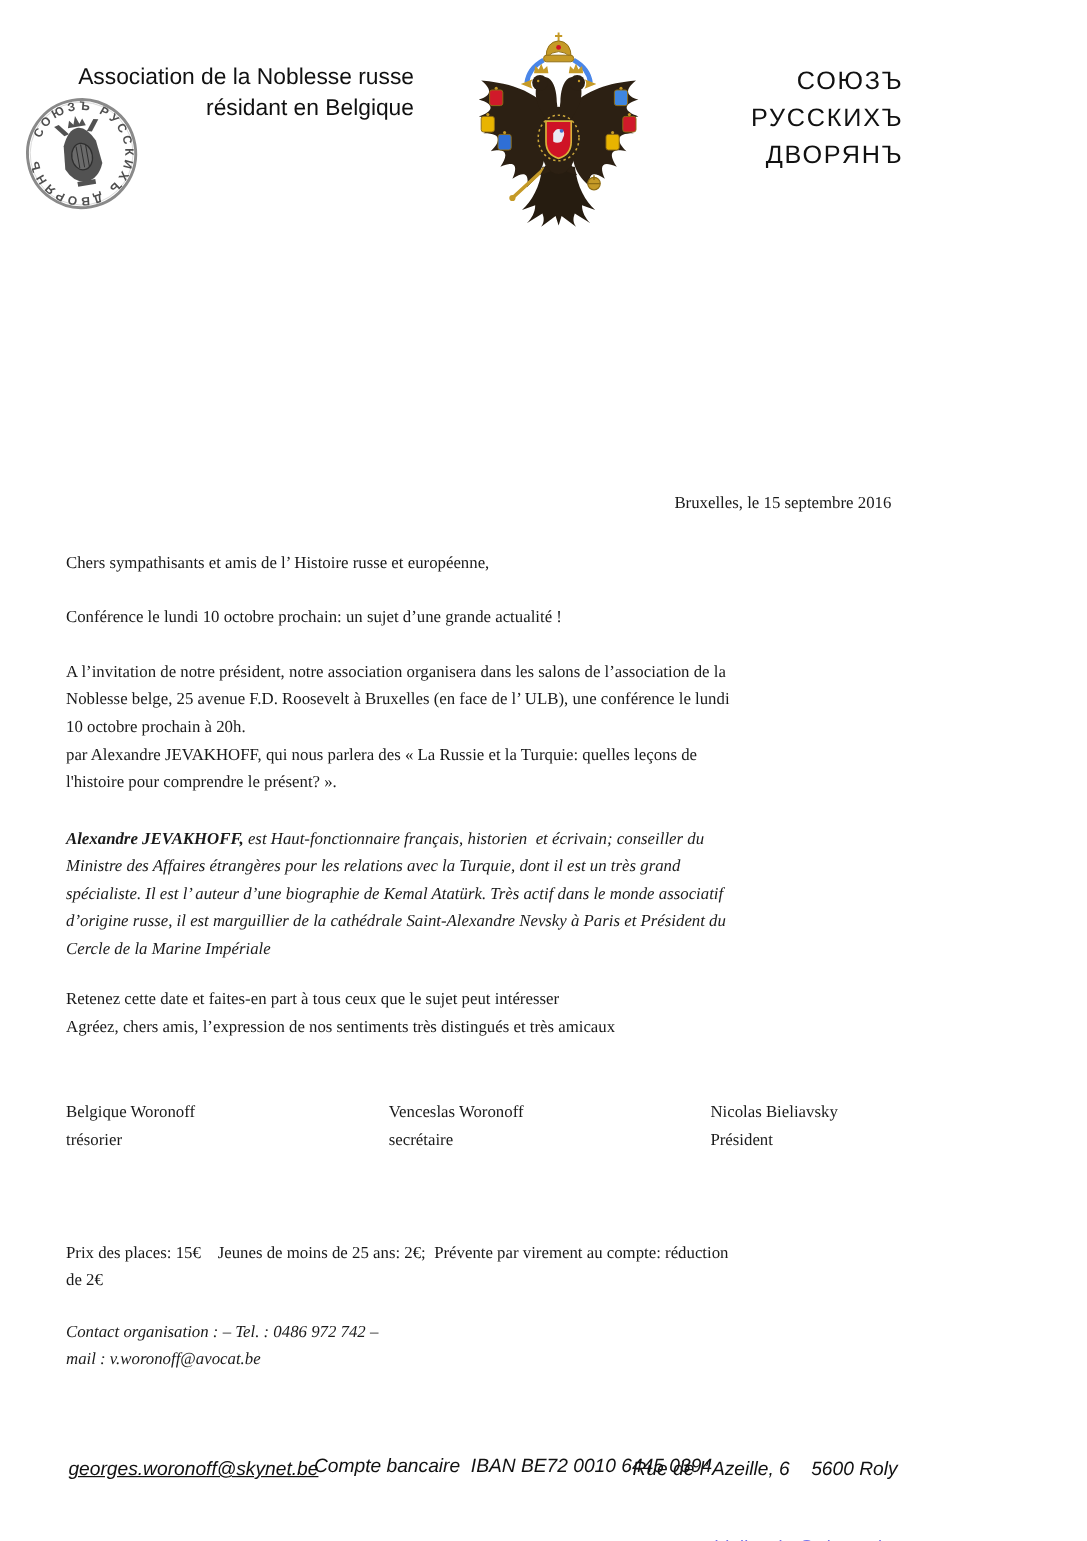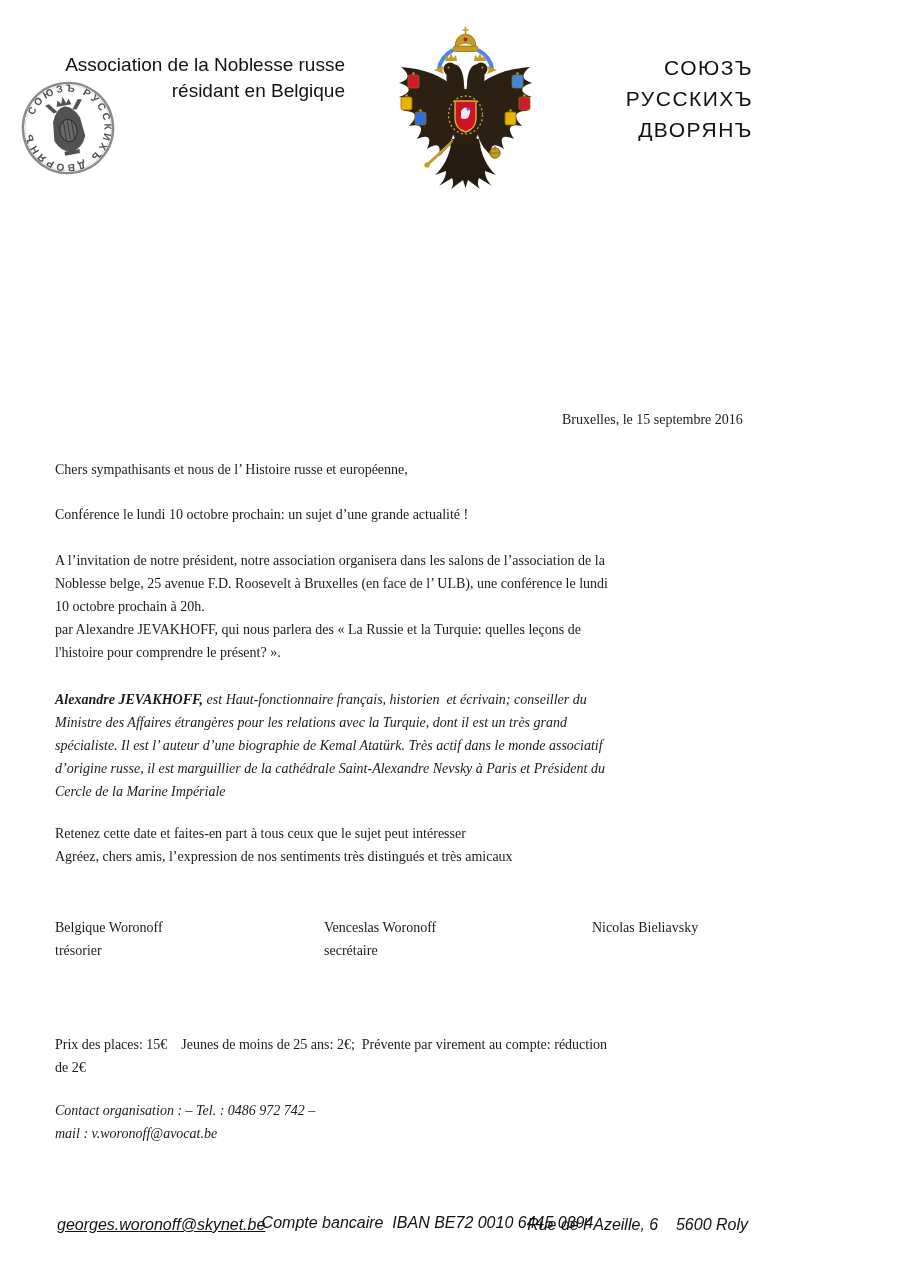--- a/index.html
+++ b/index.html
@@ -136,21 +136,21 @@
           <circle cx="128.5" cy="48.5" r="1.3"></circle>
             <circle cx="135.5" cy="70.5" r="1.3"></circle>
             <circle cx="121.5" cy="85.5" r="1.3"></circle>
         </g>
       </g>
     </svg>
   </div>
 
   <div class="abs dateline body-text">Bruxelles, le 15 septembre 2016</div>
 
-  <div class="abs salutation body-text">Chers sympathisants et nous de l’ Histoire russe et européenne,</div>
+  <div class="abs salutation body-text">Chers sympathisants et amis de l’ Histoire russe et européenne,</div>
 
   <div class="abs subject body-text bold">Conférence le lundi 10 octobre prochain: un sujet d’une grande actualité !</div>
 
   <div class="abs para1 body-text prewrap">A l’invitation de notre président, notre association organisera dans les salons de l’association de la
 Noblesse belge, 25 avenue F.D. Roosevelt à Bruxelles (en face de l’ ULB), une conférence le lundi
 10 octobre prochain à 20h.
 par Alexandre JEVAKHOFF, qui nous parlera des « La Russie et la Turquie: quelles leçons de
 l'histoire pour comprendre le présent? ».</div>
 
   <div class="abs bio body-text ital prewrap"><strong>Alexandre JEVAKHOFF,</strong><span> est Haut-fonctionnaire français, historien  et écrivain; conseiller du
@@ -165,20 +165,21 @@
   <div class="abs sig sig-1 body-text">
     <div class="sig-name">Belgique Woronoff</div>
     <div>trésorier</div>
   </div>
   <div class="abs sig sig-2 body-text">
     <div class="sig-name">Venceslas Woronoff</div>
     <div>secrétaire</div>
   </div>
   <div class="abs sig sig-3 body-text">
     <div class="sig-name">Nicolas Bieliavsky</div>
+    <div>Président</div>
   </div>
 
   <div class="abs price body-text prewrap">Prix des places: 15€    Jeunes de moins de 25 ans: 2€;  Prévente par virement au compte: réduction
 de 2€</div>
 
   <div class="abs contact body-text ital">
     <div>Contact organisation : – Tel. : 0486 972 742 –</div>
     <div>mail : v.woronoff@avocat.be</div>
   </div>
 

